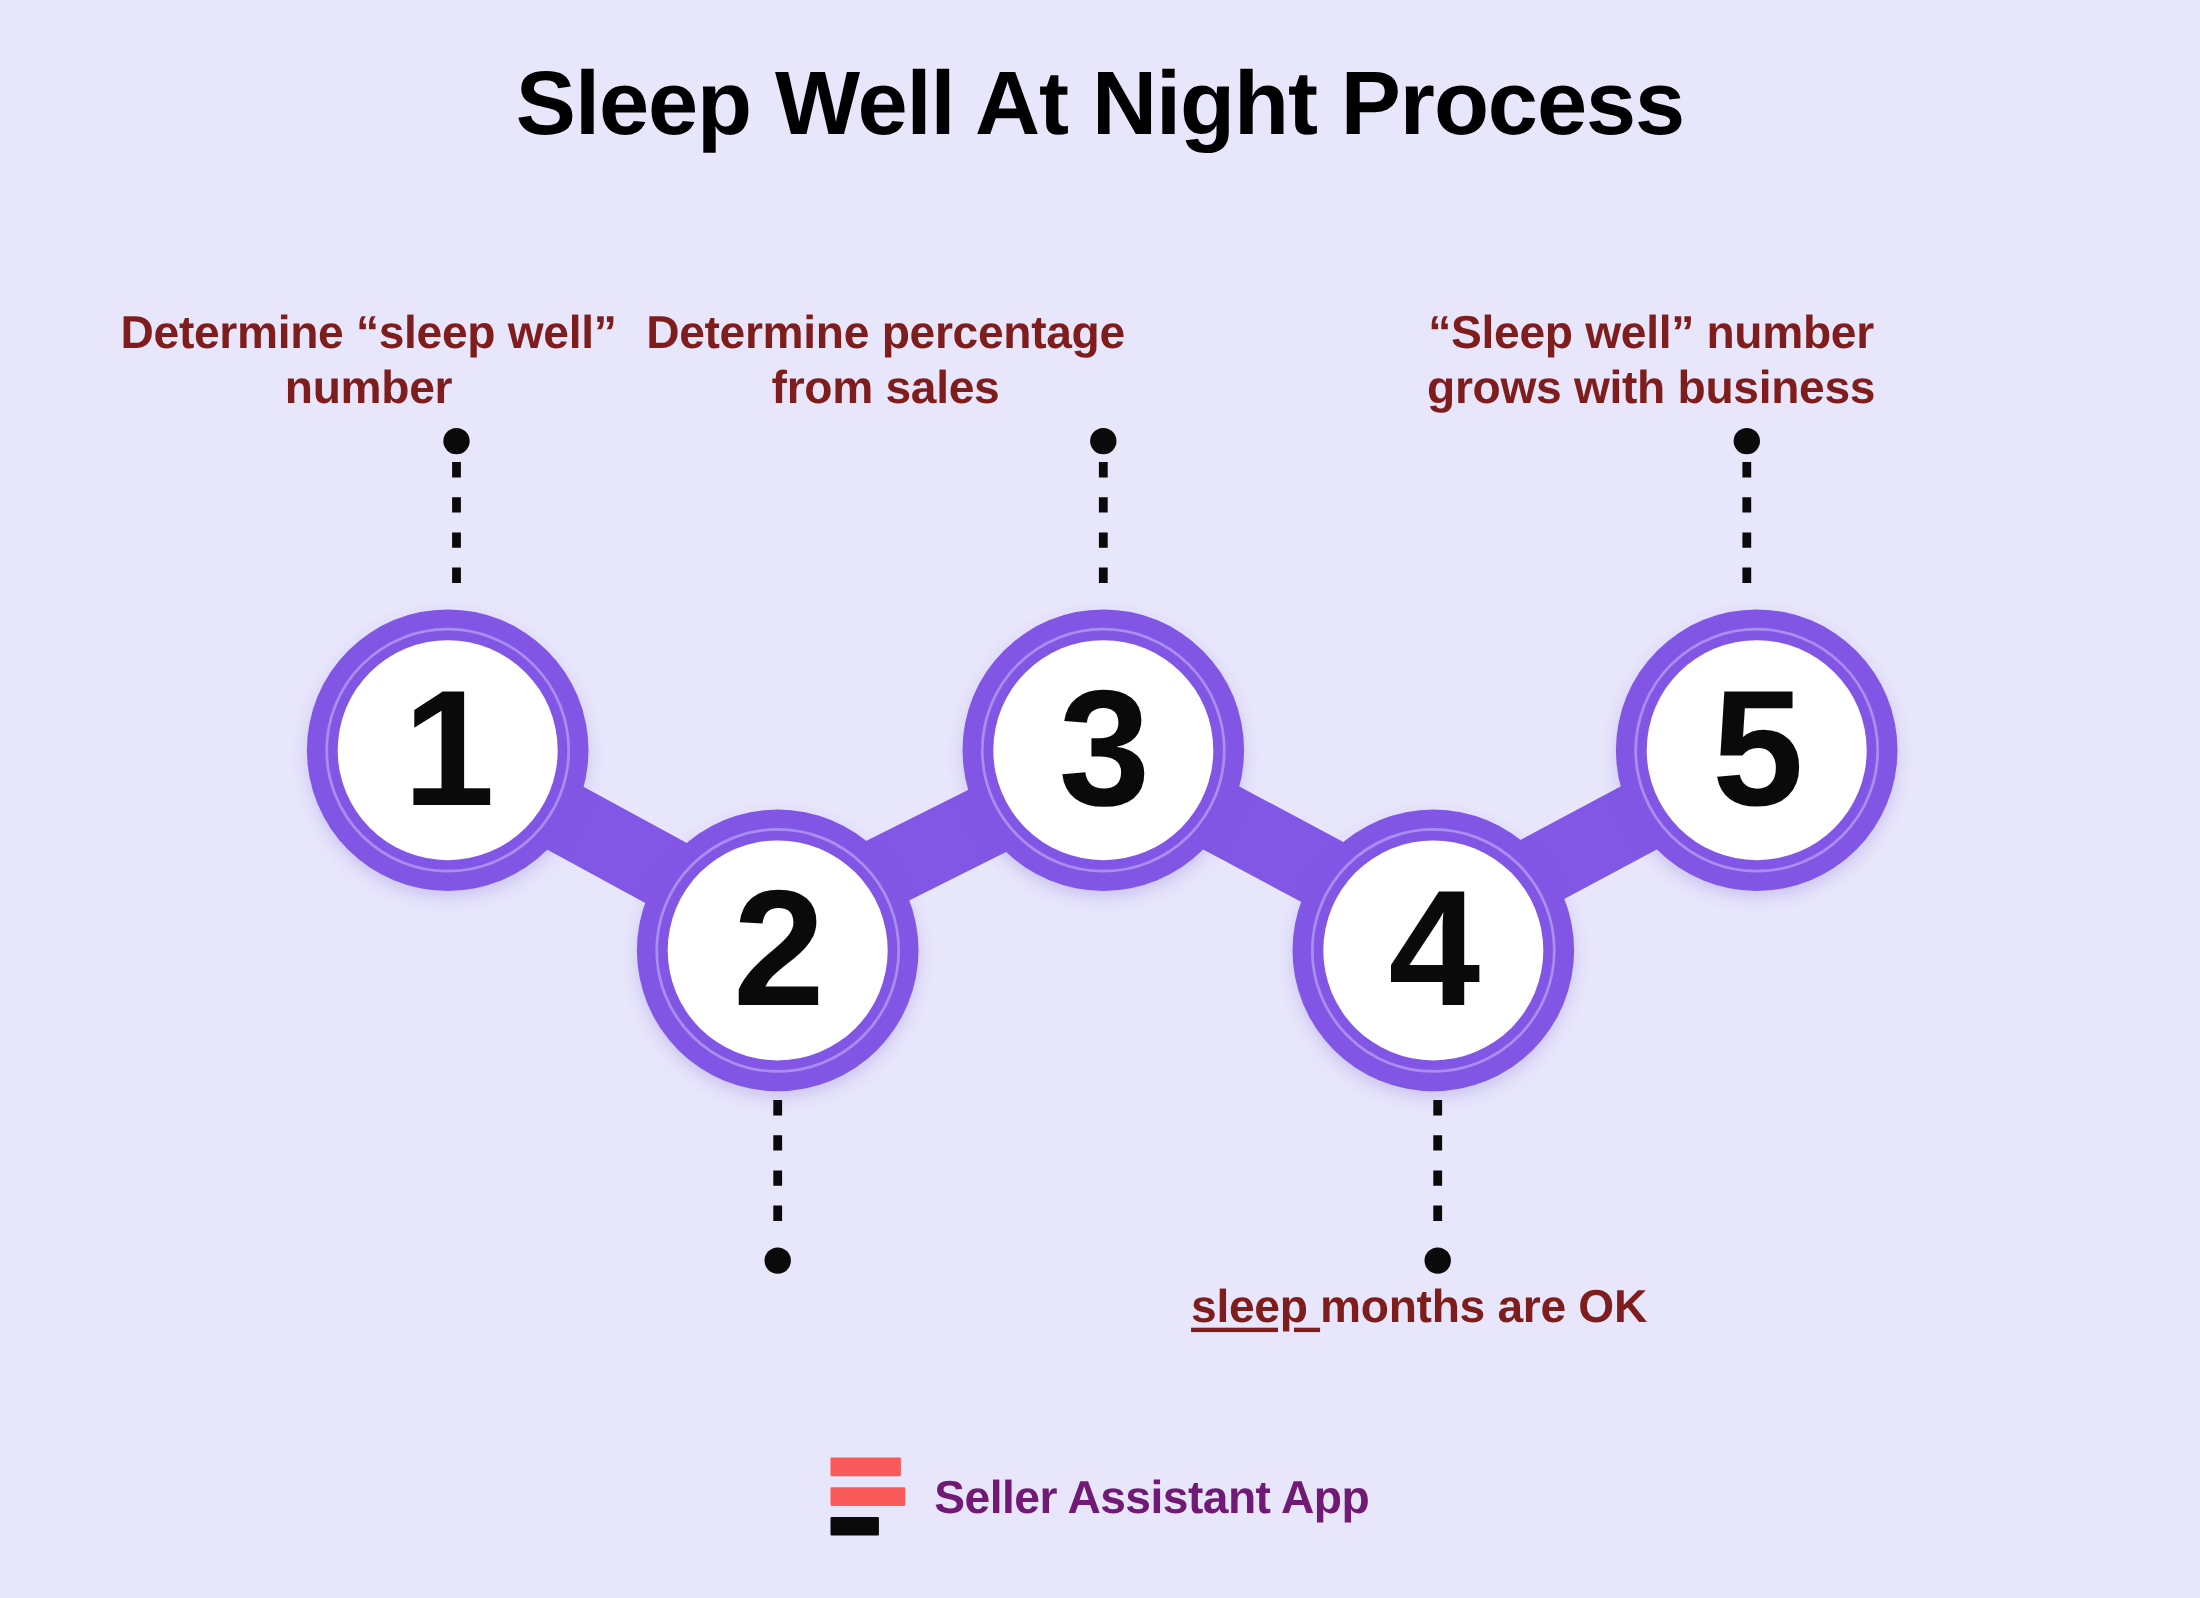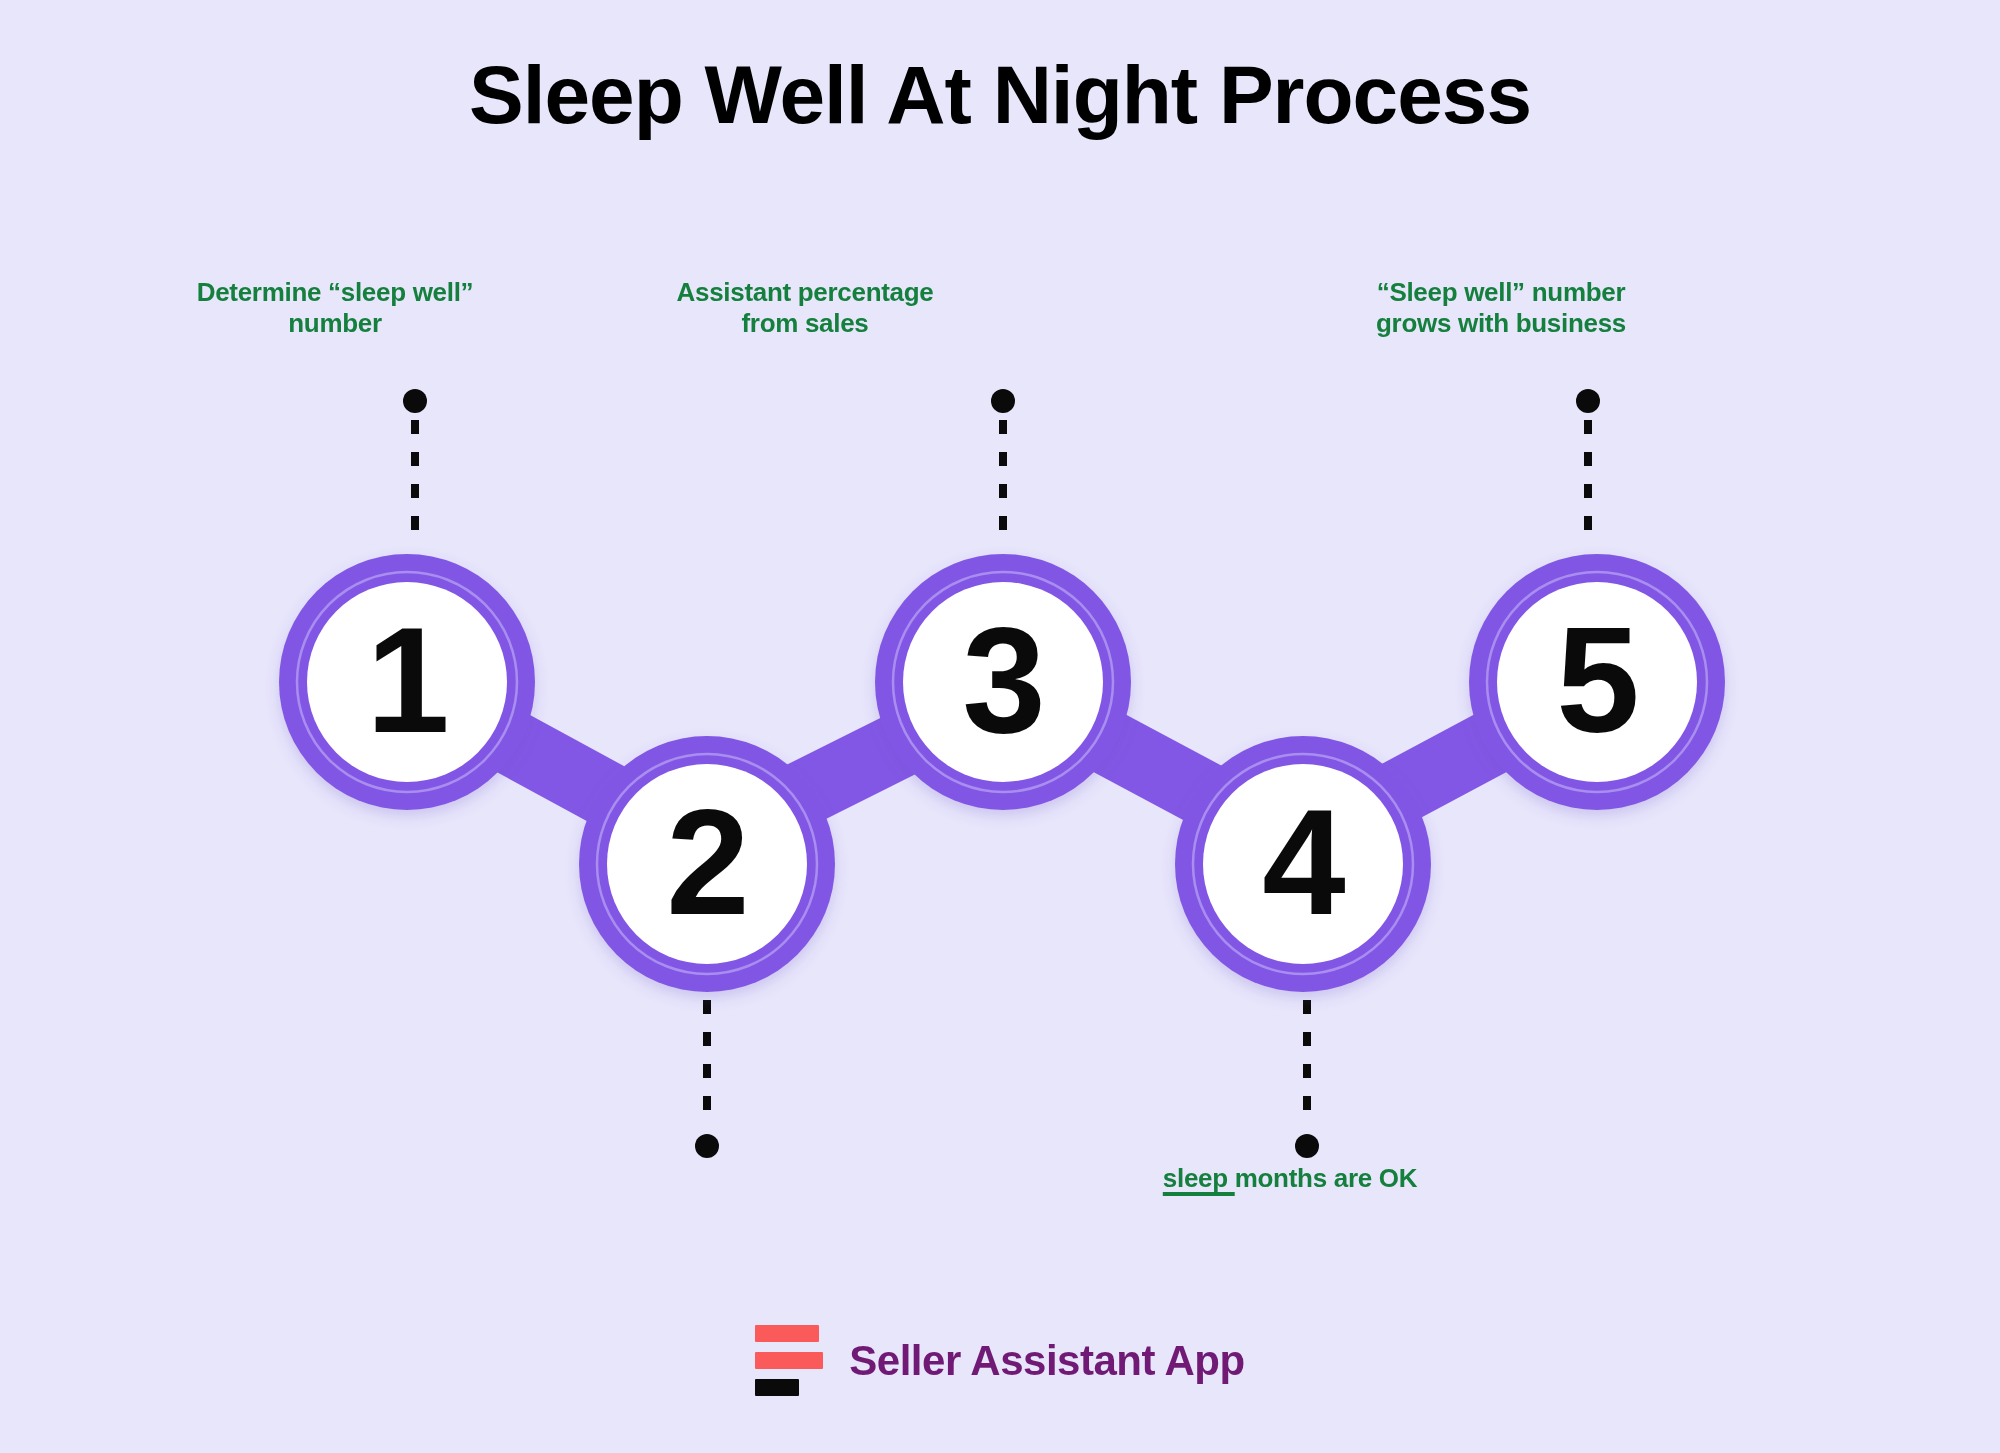--- a/index.html
+++ b/index.html
@@ -53,23 +53,23 @@
     color: #0a0a0a;
     line-height: 1;
     letter-spacing: -2px;
     pointer-events: none;
   }
 
   
   .callout {
     position: absolute;
     text-align: center;
-    font-size: 26px;
-    font-weight: 700;
-    color: #15803d;
+    font-size: 42px;
+    font-weight: 700;
+    color: #7f1d1d;
     line-height: 1.18;
     letter-spacing: -0.3px;
   }
   .callout .u {
     text-decoration: underline;
     text-underline-offset: 5px;
     text-decoration-thickness: 4px;
   }
 
   .c1 { left: 100px;  top: 277px;  width: 470px; }
@@ -181,21 +181,21 @@
   <div class="step-num" style="left:883px; top:605px;">3</div>
   <div class="step-num" style="left:1183px; top:787px;">4</div>
   <div class="step-num" style="left:1477px; top:605px;">5</div>
 
   <div class="callout c1">
     <div>Determine “sleep well”</div>
     <div>number</div>
   </div>
 
   <div class="callout c3">
-    <div>Assistant percentage</div>
+    <div>Determine percentage</div>
     <div>from sales</div>
   </div>
 
   <div class="callout c5">
     <div>“Sleep well” number</div>
     <div>grows with business</div>
   </div>
 
 
   <div class="callout c4">

